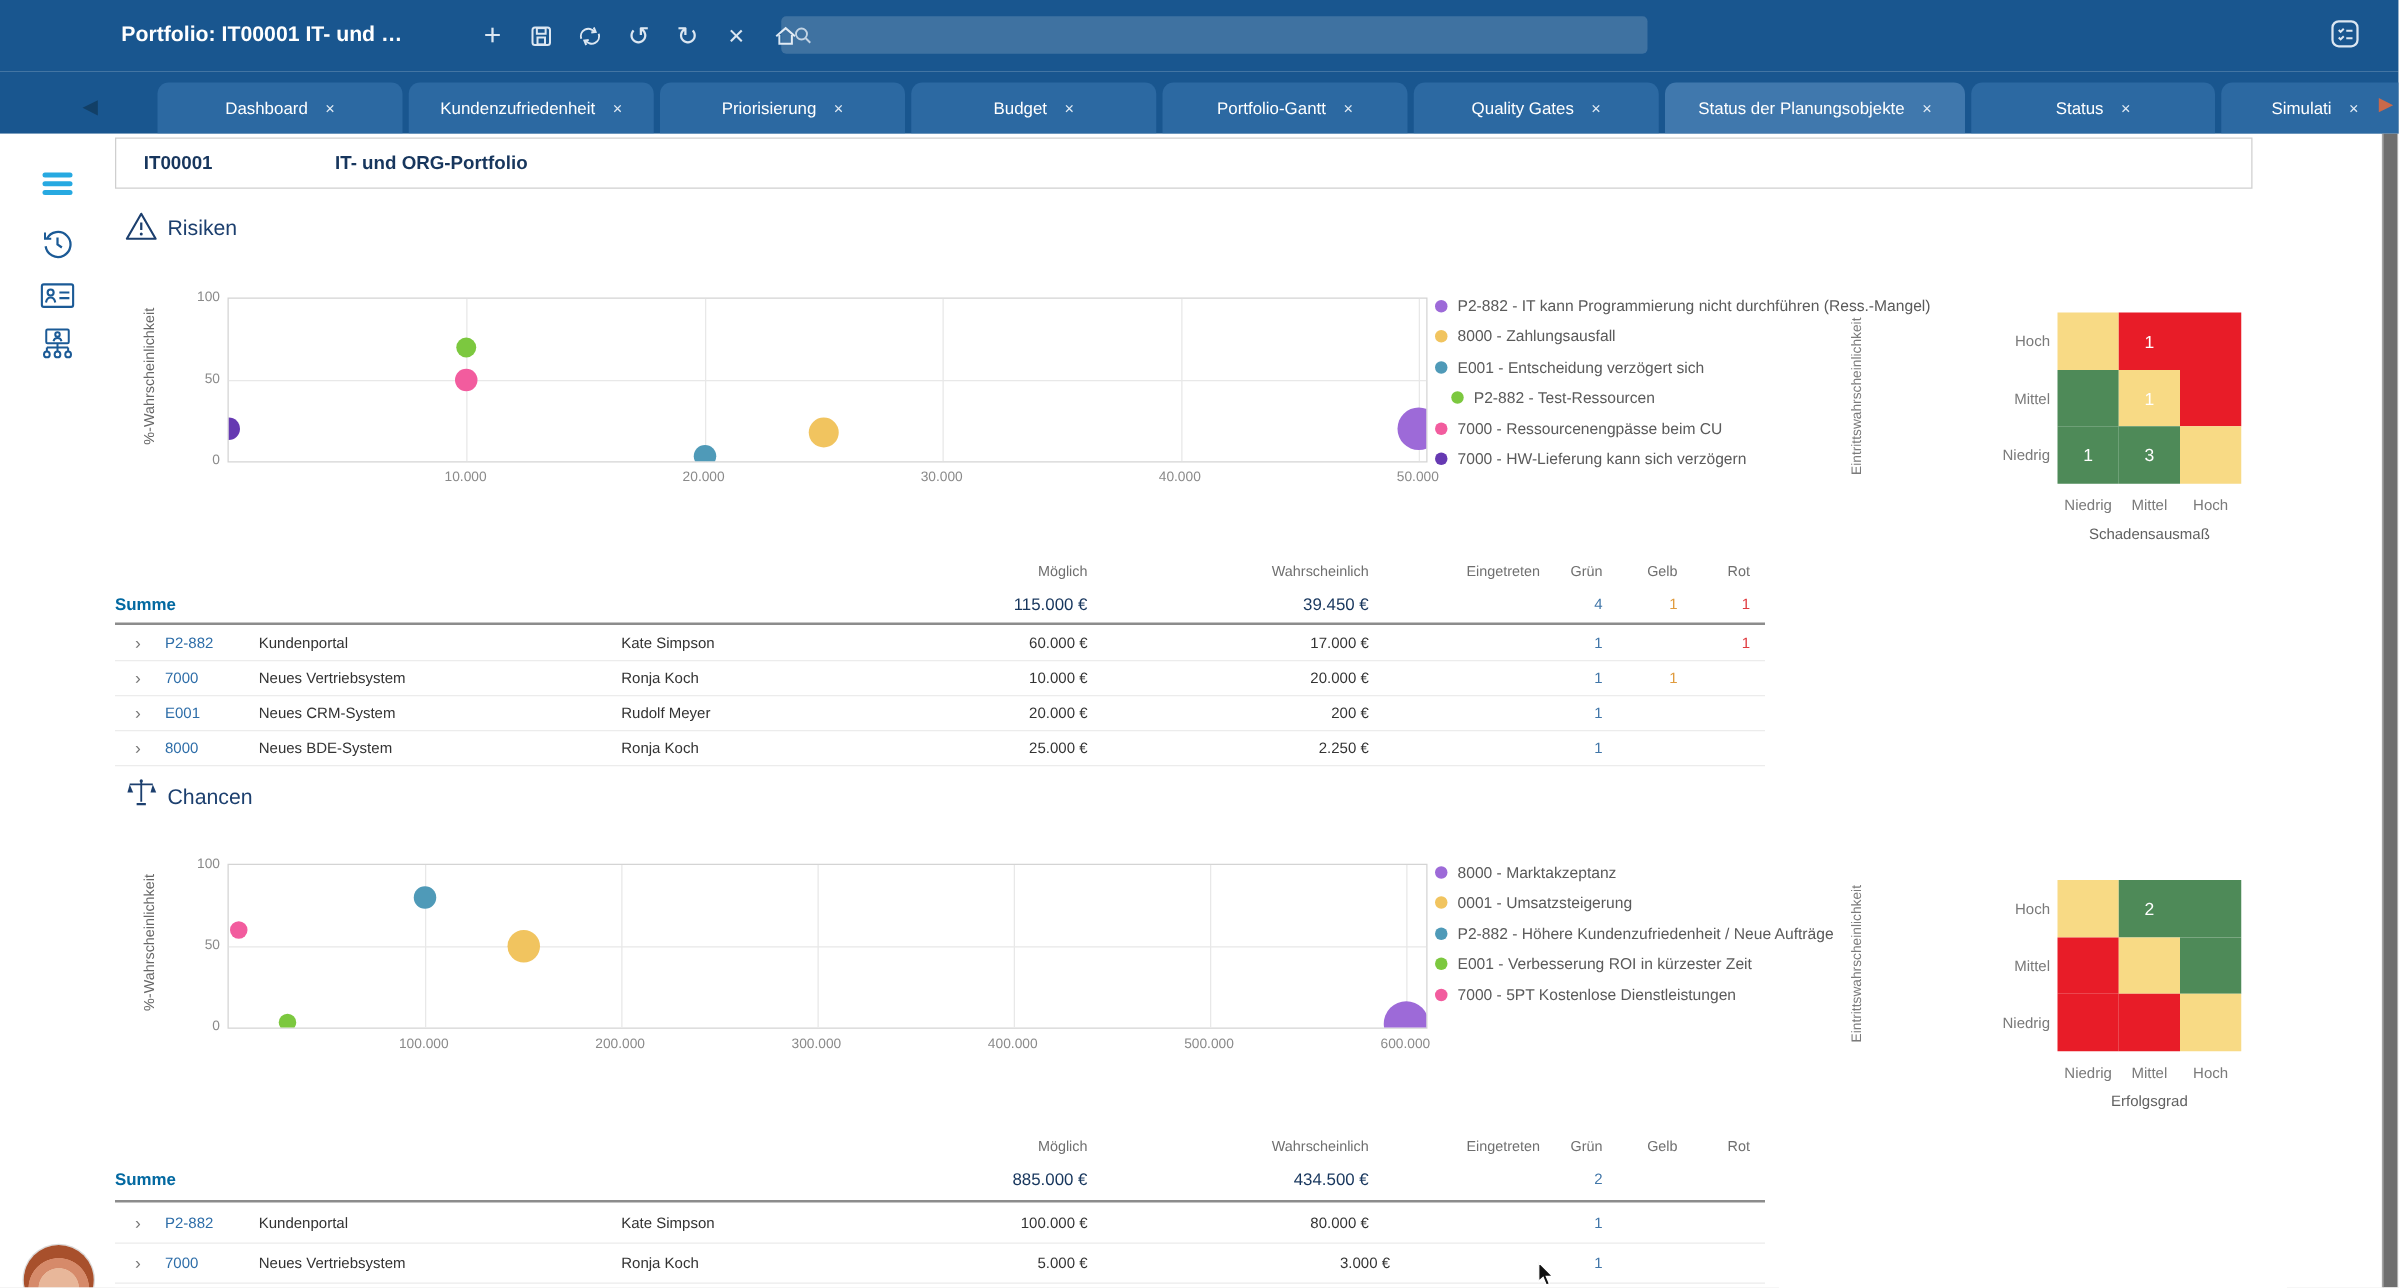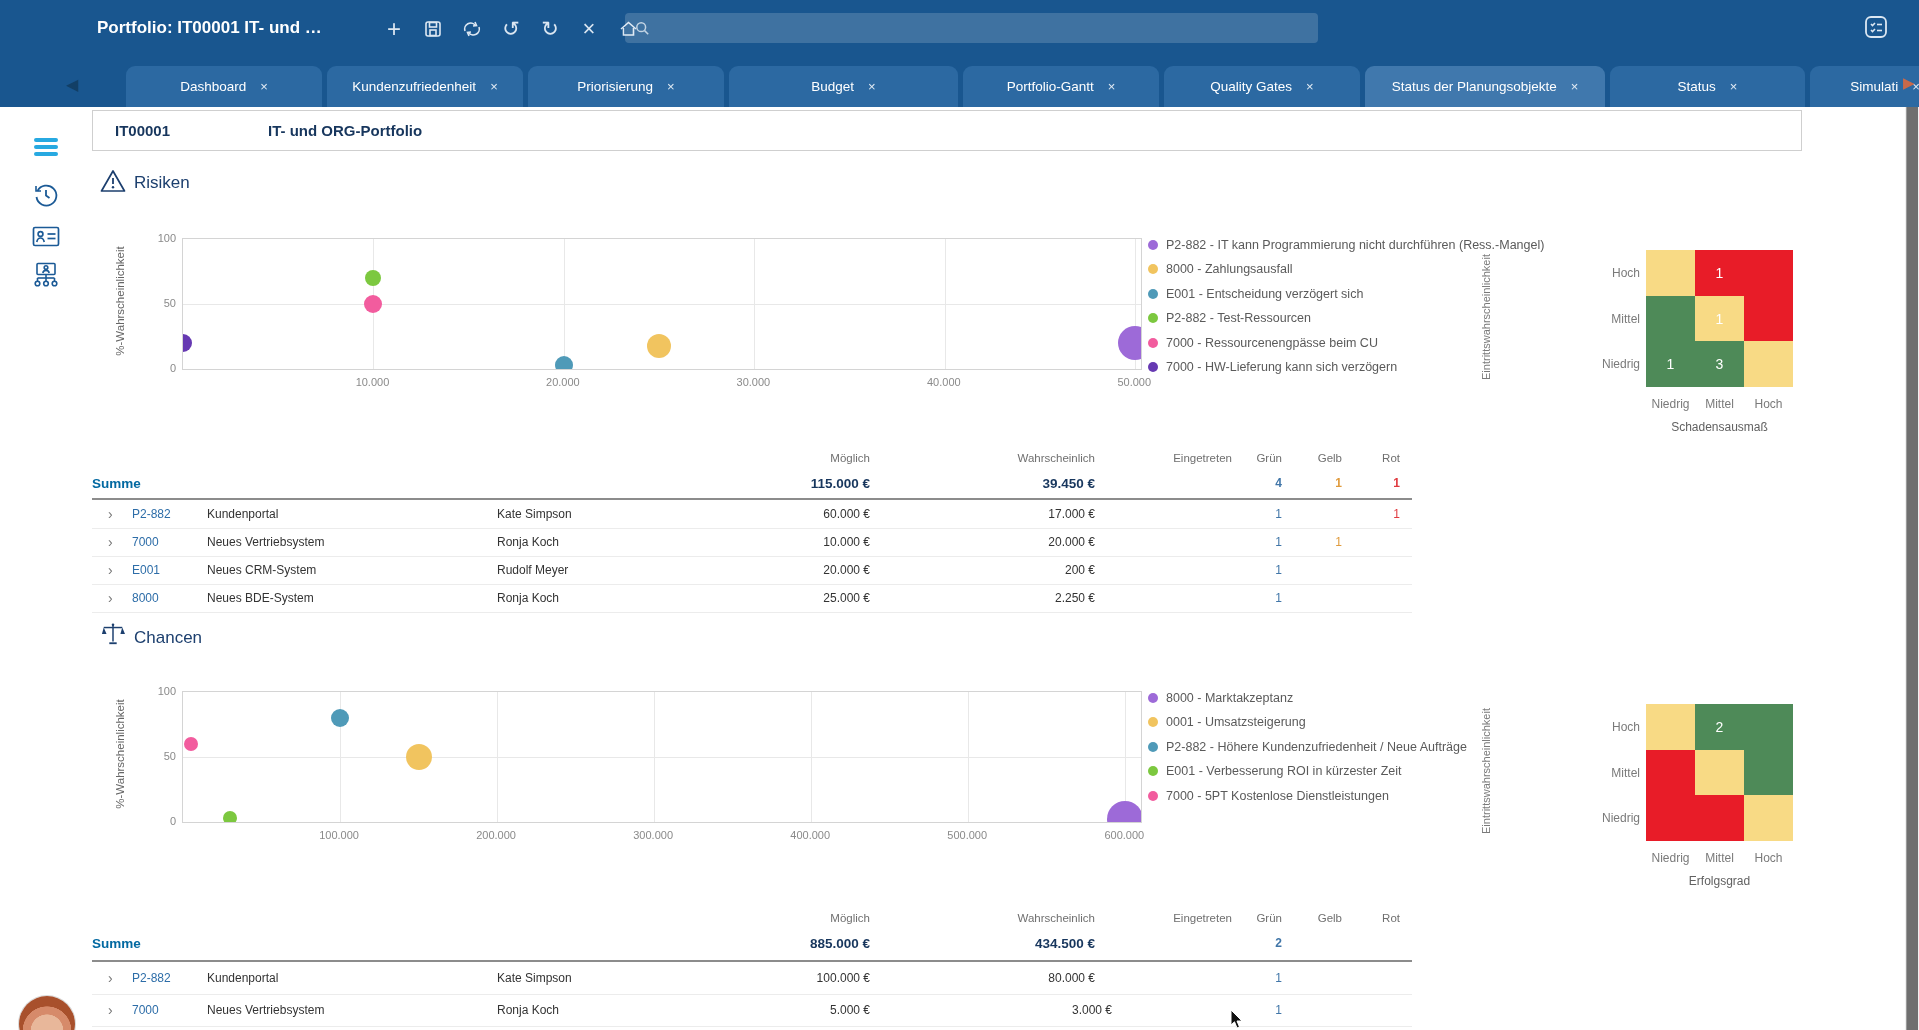--- a/index.html
+++ b/index.html
@@ -62,21 +62,21 @@
   .m-grid{position:absolute;left:98px;top:0;width:147px;}
   .m-cell{position:absolute;width:49px;display:flex;align-items:center;justify-content:center;
           color:#fff;font-size:14px;}
   .m-rowlab{position:absolute;width:90px;text-align:right;font-size:12px;color:#7a7a7a;}
   .m-collab{position:absolute;width:49px;text-align:center;font-size:12px;color:#7a7a7a;}
   .m-xtitle{position:absolute;left:98px;width:147px;text-align:center;font-size:12px;color:#616161;}
   
   .rtable{position:absolute;left:0;width:1320px;}
   .t-headlab{position:absolute;font-size:11.5px;color:#6f6f6f;text-align:right;transform:translateX(-100%);}
   .t-summe-label{position:absolute;left:0;font-size:13.5px;font-weight:bold;color:#0369a1;}
-  .t-sum-val{position:absolute;font-size:13.5px;font-weight:bold;color:#17365d;text-align:left;transform:translateX(-100%);}
+  .t-sum-val{position:absolute;font-size:13.5px;font-weight:normal;color:#17365d;text-align:left;transform:translateX(-100%);}
   .t-sep-heavy{position:absolute;left:0;width:1320px;height:2px;background:#8c8c8c;}
   .t-row{position:absolute;left:0;width:1320px;border-bottom:1px solid #ececec;}
   .t-chev{position:absolute;left:16px;color:#777;font-size:14px;cursor:pointer;}
   .t-id{position:absolute;left:40px;font-size:12px;color:#2d6da8;cursor:pointer;}
   .t-name{position:absolute;left:115px;font-size:12px;color:#333;}
   .t-person{position:absolute;left:405px;font-size:12px;color:#333;}
   .t-num{position:absolute;font-size:12px;color:#333;text-align:right;transform:translateX(-100%);}
   .cnt-gruen{color:#4176a8;} .cnt-gelb{color:#e09b3d;} .cnt-rot{color:#e03a3f;}
   
   .scrollbar{position:absolute;left:1905px;top:107px;width:14px;height:923px;background:#f0f0f0;}
@@ -142,21 +142,21 @@
           <span class="tab-close">×</span>
         </div>
         <div class="tab" style="width: 196px;">
           <span class="tab-label">Kundenzufriedenheit</span>
           <span class="tab-close">×</span>
         </div>
         <div class="tab" style="width: 196px;">
           <span class="tab-label">Priorisierung</span>
           <span class="tab-close">×</span>
         </div>
-        <div class="tab" style="width: 229px;">
+        <div class="tab" style="width: 196px;">
           <span class="tab-label">Budget</span>
           <span class="tab-close">×</span>
         </div>
         <div class="tab" style="width: 196px;">
           <span class="tab-label">Portfolio-Gantt</span>
           <span class="tab-close">×</span>
         </div>
         <div class="tab" style="width: 196px;">
           <span class="tab-label">Quality Gates</span>
           <span class="tab-close">×</span>
@@ -264,21 +264,21 @@
           <span class="legend-text">P2-882 - IT kann Programmierung nicht durchführen (Ress.-Mangel)</span>
         </div>
         <div class="legend-row" style="top: 24.4px; left: 0px;">
           <span class="legend-dot" style="background: rgb(241, 196, 95);"></span>
           <span class="legend-text">8000 - Zahlungsausfall</span>
         </div>
         <div class="legend-row" style="top: 48.8px; left: 0px;">
           <span class="legend-dot" style="background: rgb(79, 154, 184);"></span>
           <span class="legend-text">E001 - Entscheidung verzögert sich</span>
         </div>
-        <div class="legend-row" style="top: 73.2px; left: 0px;">
+        <div class="legend-row" style="top: 73.2px; left: 13px;">
           <span class="legend-dot" style="background: rgb(124, 200, 63);"></span>
           <span class="legend-text">P2-882 - Test-Ressourcen</span>
         </div>
         <div class="legend-row" style="top: 97.6px; left: 0px;">
           <span class="legend-dot" style="background: rgb(242, 92, 158);"></span>
           <span class="legend-text">7000 - Ressourcenengpässe beim CU</span>
         </div>
         <div class="legend-row" style="top: 122px; left: 0px;">
           <span class="legend-dot" style="background: rgb(102, 57, 178);"></span>
           <span class="legend-text">7000 - HW-Lieferung kann sich verzögern</span>

